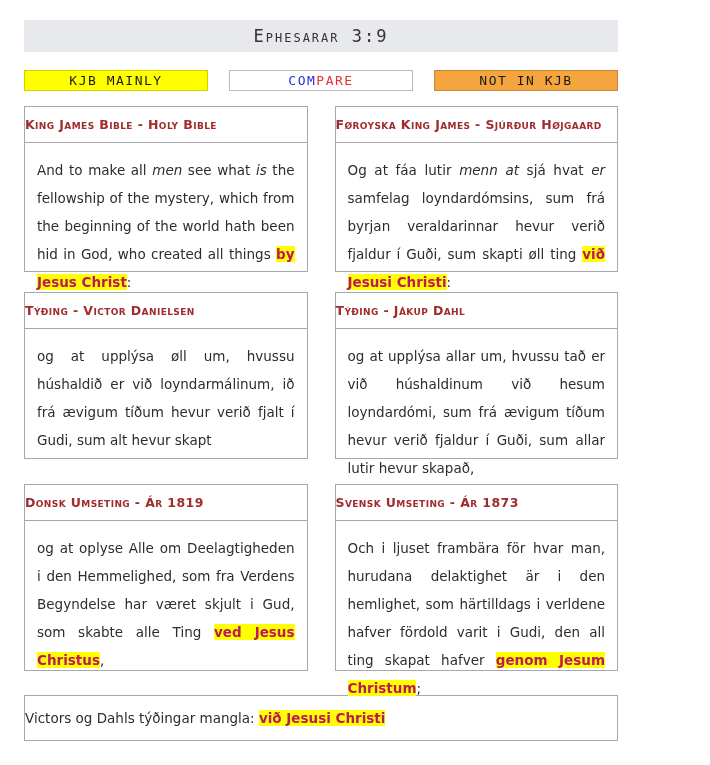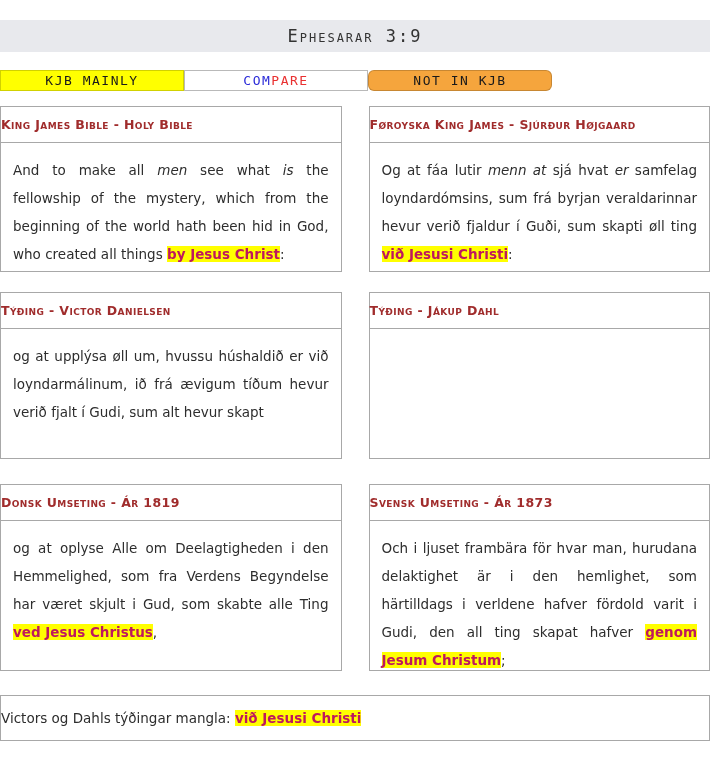--- a/index.html
+++ b/index.html
@@ -3,40 +3,40 @@
 <meta charset="utf-8">
 <style>
   :root{
     --accent-red:#A02C2C; --highlight:#FFFF00; --btn-yellow:#FFFF00;
     --btn-orange:#F5A53D; --compare-blue:#2A2AD8; --compare-red:#E93030;
     --title-bar-bg:#E8E9ED; --border-gray:#A8A8A8; --body-text:#2D2D2D;
   }
   *{box-sizing:border-box; margin:0; padding:0;}
   html,body{background:#fff;}
   body{width:710px; font-family:"DejaVu Sans", sans-serif; color:var(--body-text);}
-  .page{width:710px; padding:0 0;}
+  .page{width:642px; padding:0 24px;}
 
   .title-bar{
     margin-top:20px; height:32px; background:var(--title-bar-bg);
     display:flex; align-items:center; justify-content:center;
   }
   .title-bar span{
     font-family:"DejaVu Sans Mono", monospace; font-variant:small-caps;
     font-size:17px; letter-spacing:2px; color:#333;
   }
 
-  .nav-row{margin-top:18px; display:flex; justify-content:flex-start;}
+  .nav-row{margin-top:18px; display:flex; justify-content:space-between;}
   .nav-btn{
     width:184px; height:21px; font-family:"DejaVu Sans Mono", monospace;
     font-size:13px; letter-spacing:1.5px; text-align:center; line-height:19px;
     border:1px solid rgba(0,0,0,0.18); cursor:pointer; color:#1a1a1a;
     display:inline-block; background:#fff; padding:0;
   }
   .btn-yellow{background:var(--btn-yellow);}
-  .btn-orange{background:var(--btn-orange);border-radius:6px;}
+  .btn-orange{background:var(--btn-orange);}
   .btn-white{border:1px solid #B9B9B9;}
   .c-blue{color:var(--compare-blue);}
   .c-red{color:var(--compare-red);}
 
   .card-row{display:flex; gap:27px;}
   .row-1{margin-top:15px;}
   .row-2{margin-top:20px;}
   .row-3{margin-top:25px;}
   .card{
     flex:1; background:#fff; border:1px solid var(--border-gray);
@@ -99,20 +99,21 @@
     <div class="card">
       <div class="card-header">
         <span>Týðing - Victor Danielsen</span>
       </div>
       <div class="card-body"><span>og at upplýsa øll um, hvussu húshaldið er við loyndarmálinum, ið frá ævigum tíðum hevur verið fjalt í Gudi, sum alt hevur skapt</span></div>
     </div>
     <div class="card">
       <div class="card-header">
         <span>Týðing - Jákup Dahl</span>
       </div>
+      <div class="card-body"><span>og at upplýsa allar um, hvussu tað er við húshaldinum við hesum loyndardómi, sum frá ævigum tíðum hevur verið fjaldur í Guði, sum allar lutir hevur skapað,</span></div>
     </div>
   </div>
 
   <div class="card-row row-3">
     <div class="card">
       <div class="card-header">
         <span>Donsk Umseting - Ár 1819</span>
       </div>
       <div class="card-body"><span>og at oplyse Alle om Deelagtigheden i den Hemmelighed, som fra Verdens Begyndelse har været skjult i Gud, som skabte alle Ting </span><span class="highlight">ved Jesus Christus</span><span>,</span></div>
     </div>

